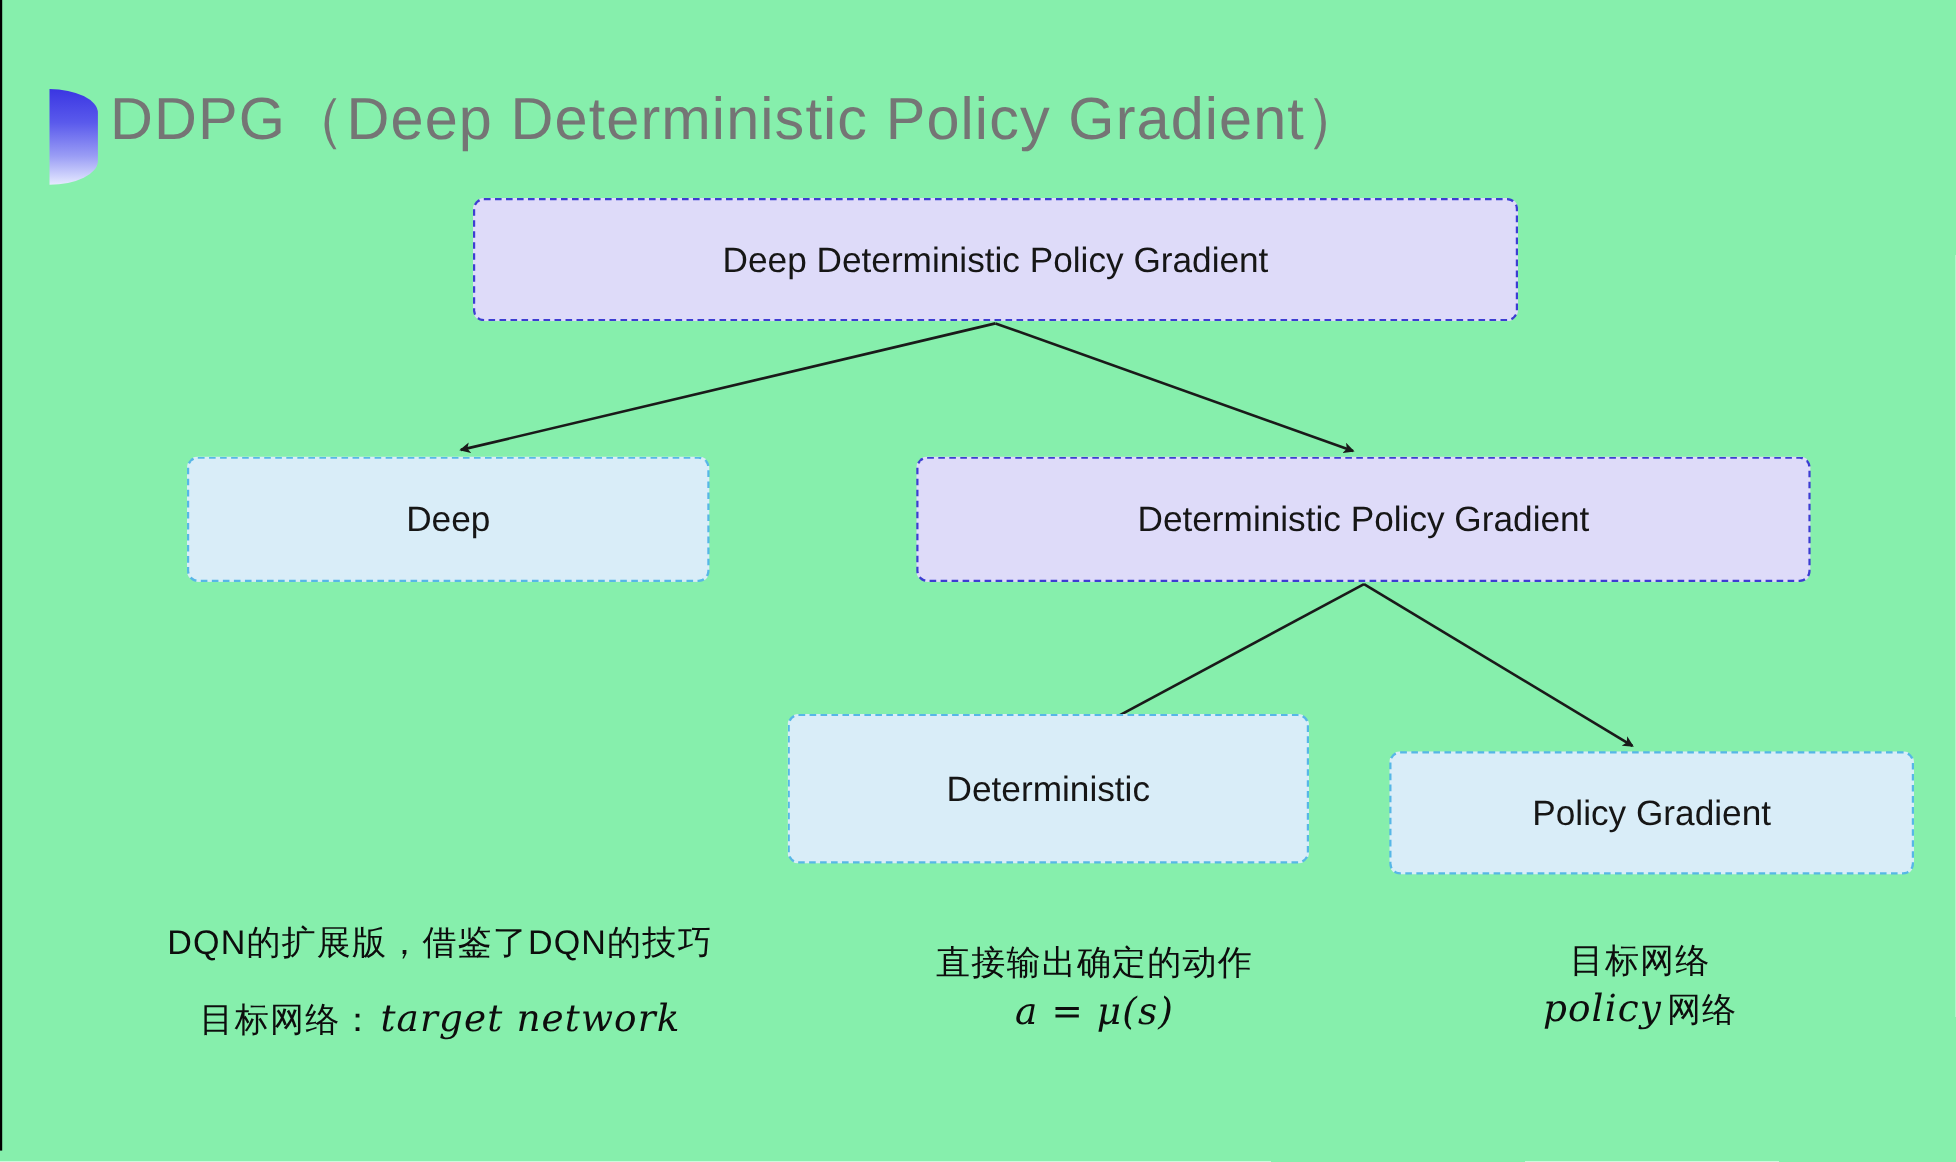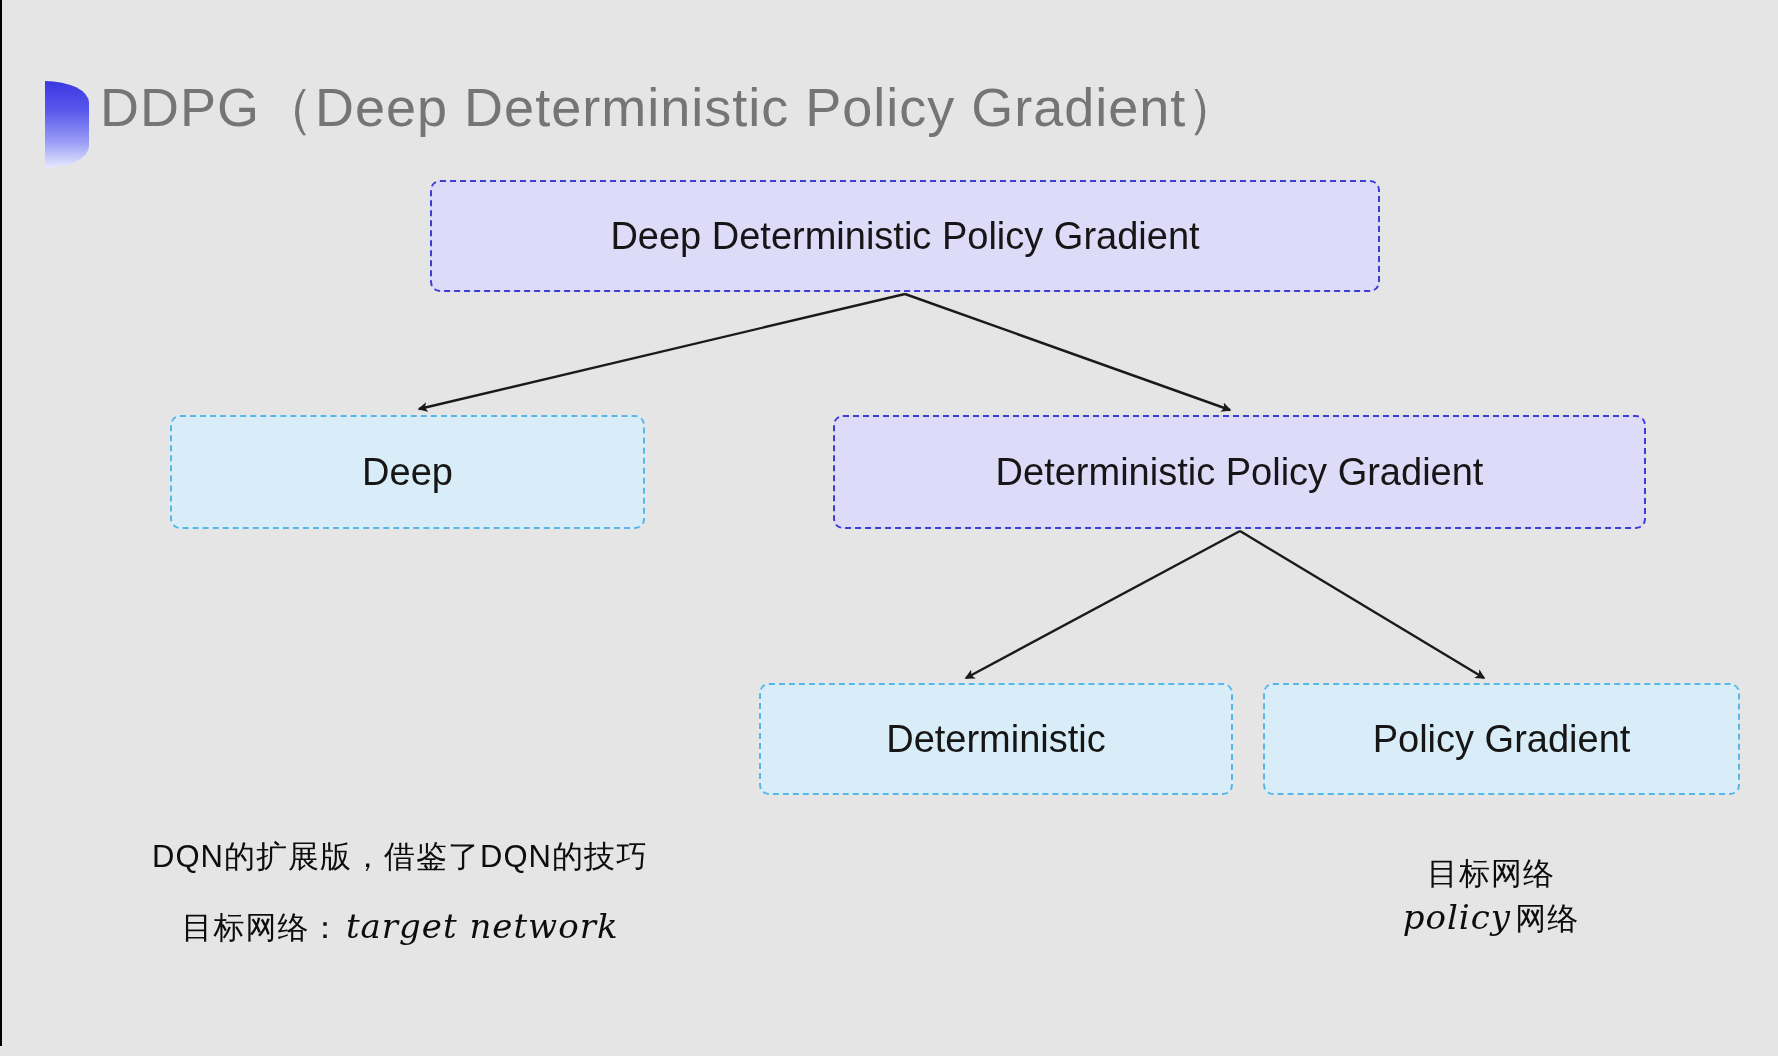--- a/index.html
+++ b/index.html
@@ -3,40 +3,40 @@
 <meta charset="utf-8">
 <style>
   :root{
     --purple-fill:#dedbf9; --purple-border:#3d3dd2;
     --cyan-fill:#d9edf8;   --cyan-border:#57b7e7;
     --ink:#161616;         --title-gray:#757575;
   }
   *{margin:0;padding:0;box-sizing:border-box;}
   html,body{width:1778px;height:1056px;background:#fff;overflow:hidden;
     font-family:"Liberation Sans",sans-serif;}
-  .stage{position:relative;width:1778px;height:1056px;background:#e5e5e5;}
+  .stage{position:relative;width:1778px;height:1056px;background:#86efac;}
 
   .edge-line{position:absolute;left:0;top:0;width:2px;height:1046px;background:#000;}
 
   .bullet{position:absolute;left:45px;top:81px;width:44px;height:87px;
     border-radius:0 88px 88px 0 / 0 50% 50% 0;
     background:linear-gradient(180deg,#3a36e2 0%,#5a5aec 35%,#9a9df5 70%,#e6eaff 100%);}
 
   .page-title{position:absolute;left:100px;top:72px;font-size:54px;font-weight:500;
     color:var(--title-gray);letter-spacing:1px;white-space:nowrap;}
 
   .node{position:absolute;display:flex;align-items:center;justify-content:center;
-    border-radius:10px;font-size:38px;color:var(--ink);white-space:nowrap;}
+    border-radius:10px;font-size:32px;color:var(--ink);white-space:nowrap;}
   .node.purple{background:var(--purple-fill);border:2.5px dashed var(--purple-border);}
   .node.cyan{background:var(--cyan-fill);border:2.5px dashed var(--cyan-border);}
 
   .node-root{left:430px;top:180px;width:950px;height:112px;}
   .node-deep{left:170px;top:415px;width:475px;height:114px;}
   .node-dpg{left:833px;top:415px;width:813px;height:114px;border-radius:10px;}
-  .node-det{left:716px;top:683px;width:474px;height:112px;margin-left:43px;}
+  .node-det{left:716px;top:649px;width:474px;height:136px;}
   .node-pg{left:1263px;top:683px;width:477px;height:112px;}
 
   svg.arrows{position:absolute;left:0;top:0;width:1778px;height:1056px;pointer-events:none;}
   svg.arrows line{stroke:#1a1a1a;stroke-width:2.4;}
 
   .note{position:absolute;color:#0d0d0d;text-align:center;}
   .note .cjk{font-size:31px;font-weight:500;letter-spacing:1px;}
   .note .term{font-family:"DejaVu Serif","Liberation Serif",serif;
     font-style:italic;font-size:34px;font-weight:500;letter-spacing:1px;}
   .note-deep{left:110px;top:836px;width:580px;}
@@ -89,20 +89,24 @@
   </div>
 
   <div class="note note-deep">
     <div class="row cjk">DQN的扩展版，借鉴了DQN的技巧</div>
     <div class="row">
       <span class="cjk">目标网络：</span>
       <span class="term">target network</span>
     </div>
   </div>
 
+  <div class="note note-mid">
+    <div class="row cjk">直接输出确定的动作</div>
+    <div class="row term">a = μ(s)</div>
+  </div>
 
   <div class="note note-right">
     <div class="row cjk">目标网络</div>
     <div class="row">
       <span class="term">policy</span>
       <span class="cjk"> 网络</span>
     </div>
   </div>
 
 </div>

